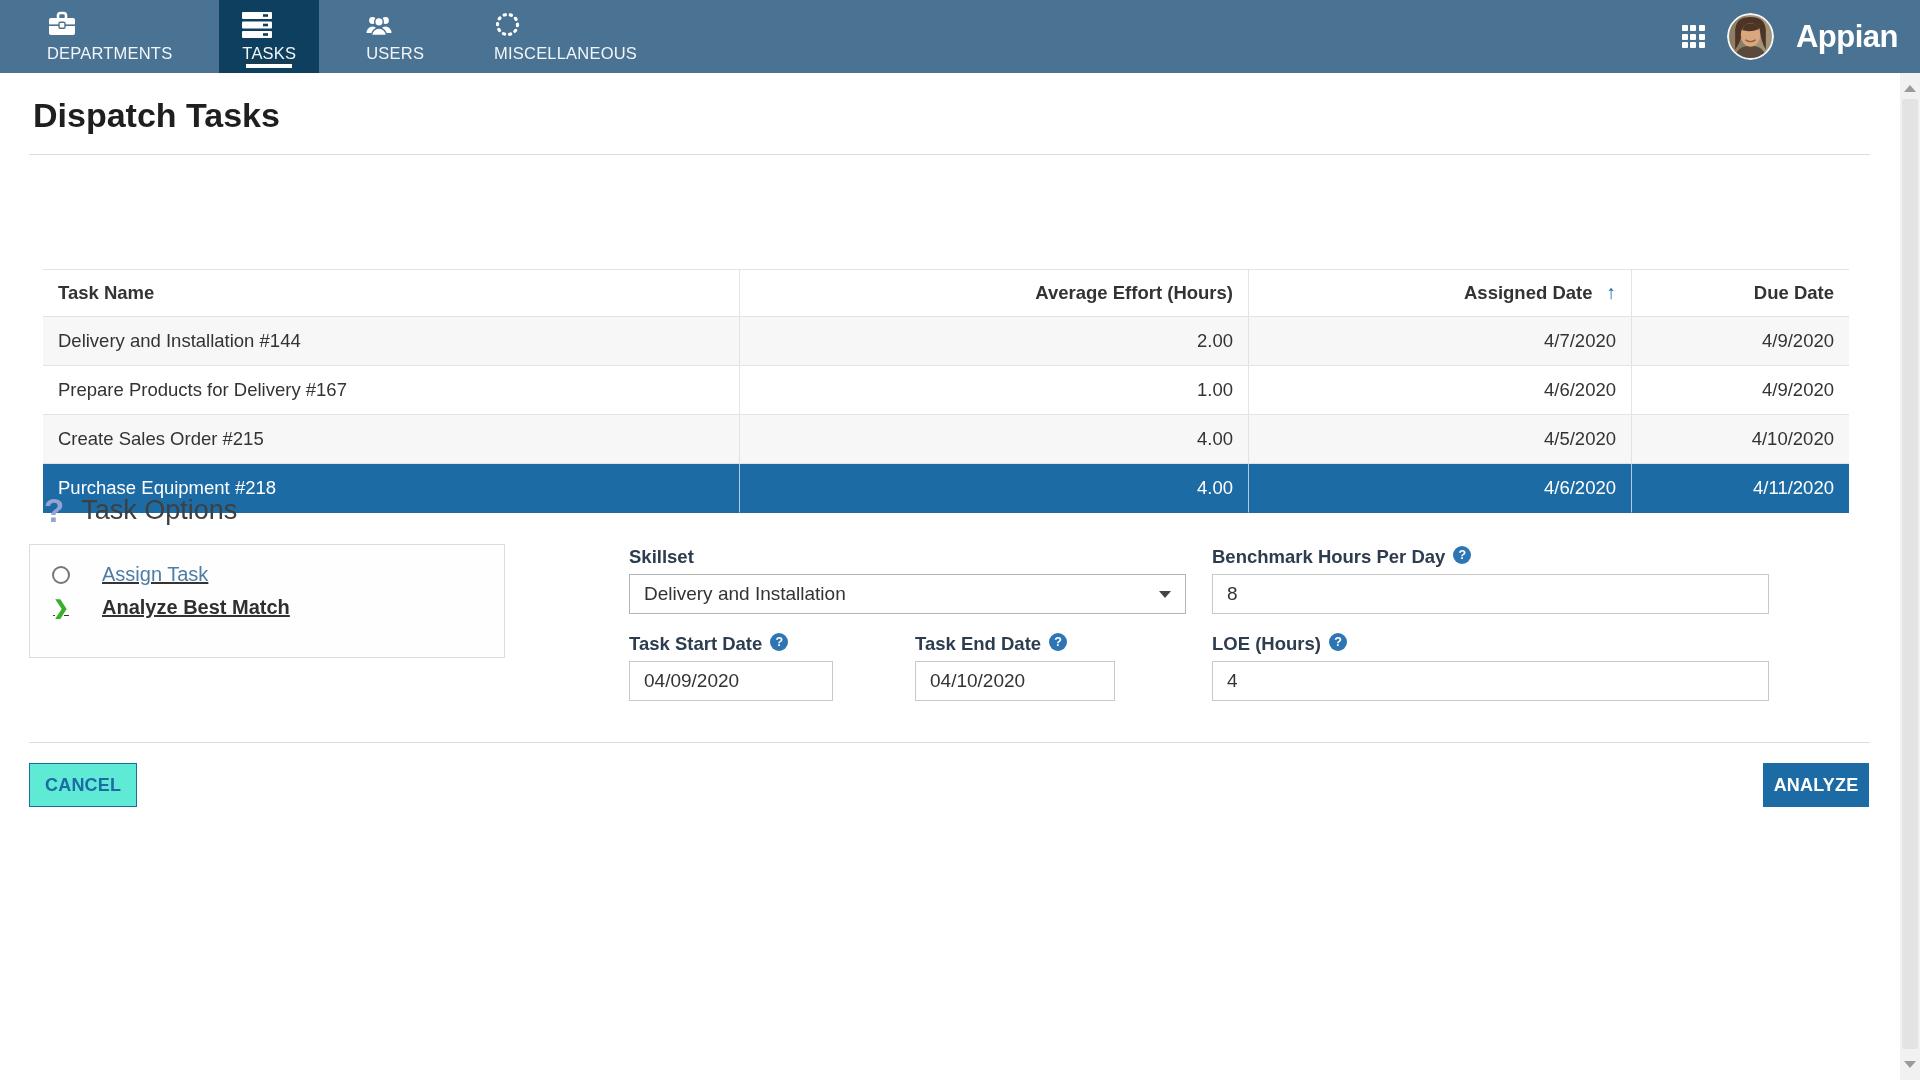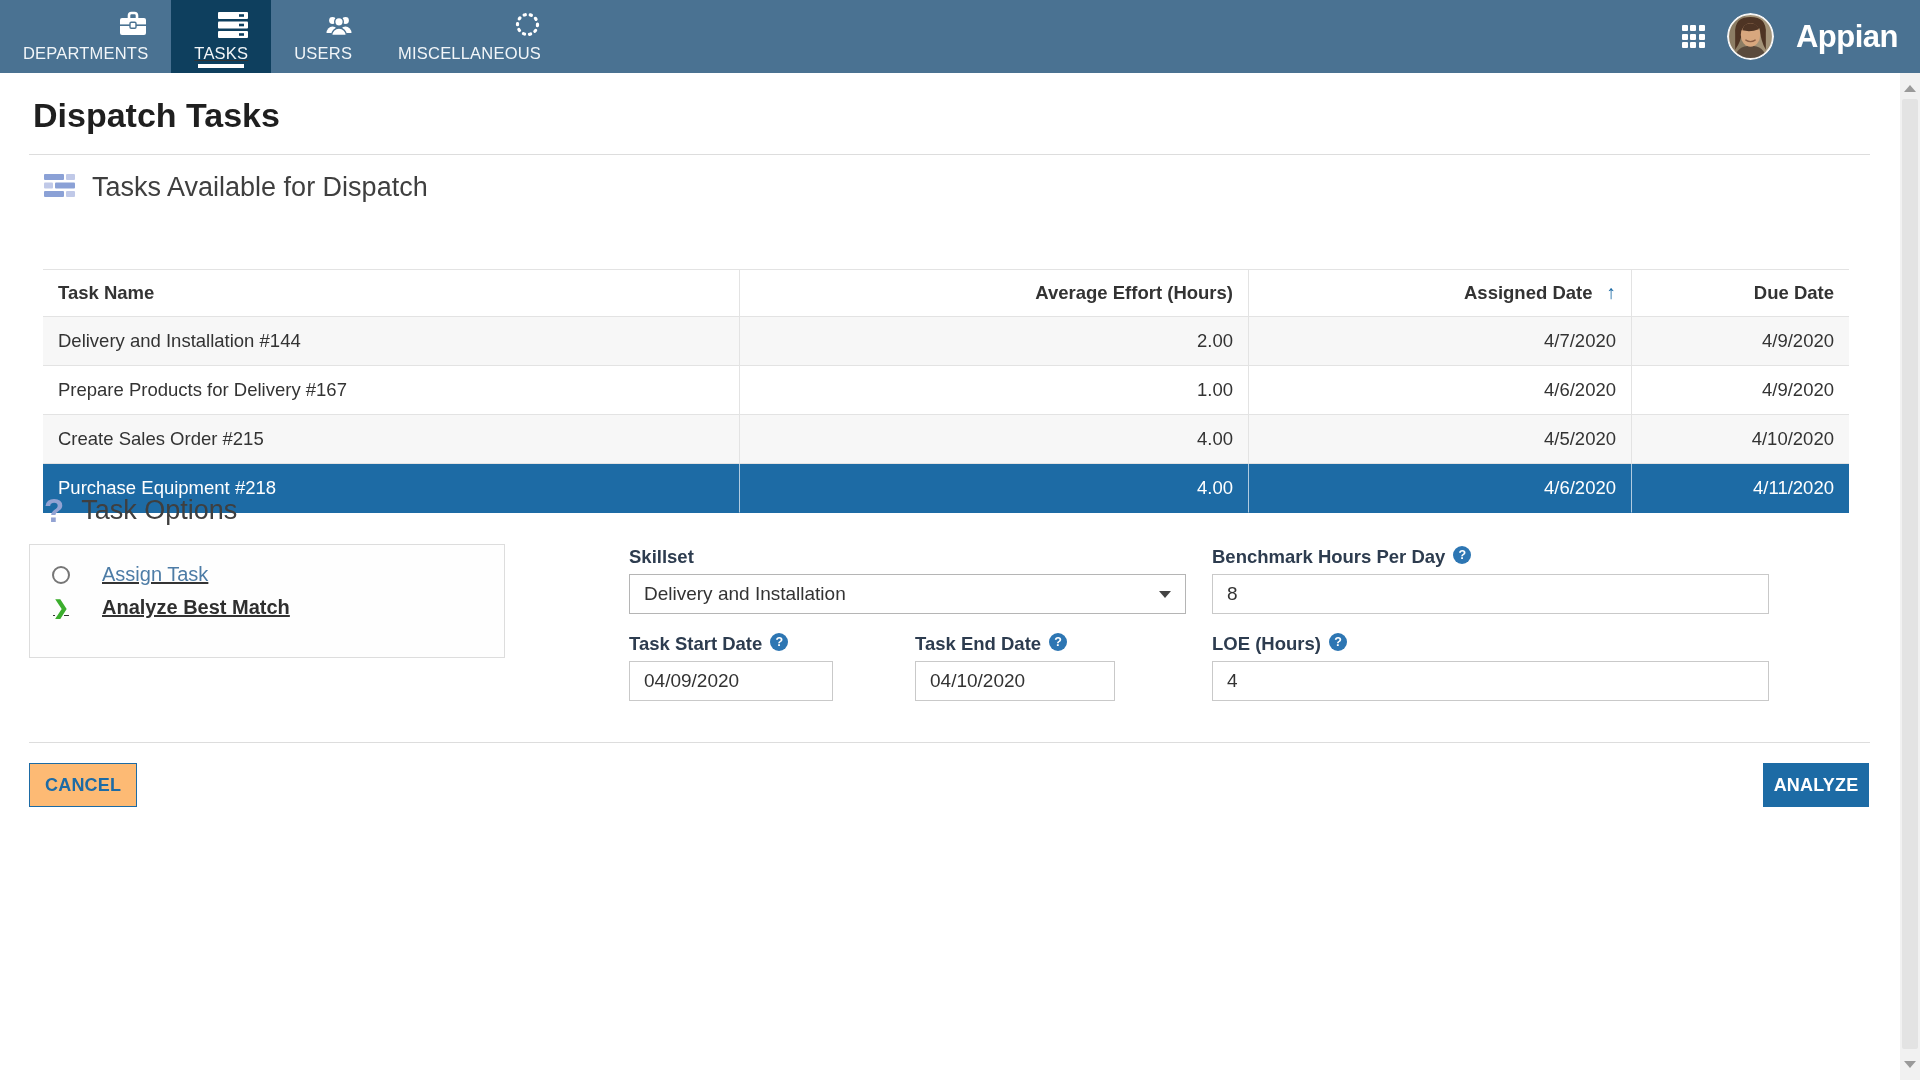--- a/index.html
+++ b/index.html
@@ -3,22 +3,22 @@
 <meta charset="utf-8">
 <style>
   * { margin:0; padding:0; box-sizing:border-box; }
   html,body { width:1920px; height:1080px; overflow:hidden; background:#fff;
     font-family:"Liberation Sans", sans-serif; color:#333; }
   .stage { position:relative; width:1920px; height:1080px; }
 
   
   .nav { position:absolute; left:0; top:0; width:1920px; height:73px; background:#4a7292; display:flex; align-items:stretch; }
   .nav-tabs { display:flex; }
-  .navtab { position:relative; display:flex; flex-direction:column; align-items:flex-end; justify-content:center;
-    gap:5px; padding:10px 23px; cursor:pointer; }
+  .navtab { position:relative; display:flex; flex-direction:column; align-items:flex-start; justify-content:center;
+    gap:5px; padding:10px 23px; cursor:pointer;margin-left:24px; }
   .navtab .tab-label { color:#f2f6f9; font-size:16.5px; letter-spacing:.2px; }
   .navtab.active { background:#0e3f5e;text-decoration:underline; }
   .navtab.active::after { content:""; position:absolute; bottom:5px; left:50%; transform:translateX(-50%);
     width:46px; height:4px; background:#fff; }
   .tab-icon { height:28px; display:flex; align-items:center; }
 
   .nav-right { margin-left:auto; display:flex; align-items:center; gap:22px; padding-right:22px; }
   .grid-icon { display:grid; grid-template-columns:repeat(3,6px); grid-template-rows:repeat(3,6px); gap:2.5px; cursor:pointer; }
   .grid-icon span { background:#fff; border-radius:1px; }
   .avatar { width:47px; height:47px; border-radius:50%; overflow:hidden; cursor:pointer; flex:0 0 auto; }
@@ -76,21 +76,21 @@
   .lab-loe       { left:1212px; top:633px; }
   .fld-skillset  { left:629px;  top:574px; width:557px; }
   .fld-benchmark { left:1212px; top:574px; width:557px; }
   .fld-start     { left:629px;  top:661px; width:204px; }
   .fld-end       { left:915px;  top:661px; width:200px; }
   .fld-loe       { left:1212px; top:661px; width:557px; }
 
   
   .btn { position:absolute; top:763px; height:44px; display:flex; align-items:center; justify-content:center;
     font-size:18px; font-weight:700; padding:0 15px; cursor:pointer; letter-spacing:.2px; }
-  .btn-cancel { left:29px; background:#fdba74; border:1px solid #1d6ba5; color:#1d6ba5; }
+  .btn-cancel { left:29px; background:#5eead4; border:1px solid #1d6ba5; color:#1d6ba5; }
   .btn-analyze { left:1763px; width:106px; background:#1d6ba5; border:1px solid #1d6ba5; color:#fff; }
 
   
   .scrollbar { position:absolute; right:0; top:73px; width:20px; height:1007px; background:#f1f1f1; }
   .sb-arrow { position:absolute; left:50%; transform:translateX(-50%); width:0; height:0;
     border-left:6px solid transparent; border-right:6px solid transparent; }
   .sb-up { top:12px; border-bottom:7px solid #9a9a9a; }
   .sb-down { bottom:12px; border-top:7px solid #9a9a9a; }
   .sb-thumb { position:absolute; left:2px; width:16px; top:26px; height:950px; background:#e3e3e3; border-radius:2px; }
 </style>
@@ -183,33 +183,20 @@
           <circle cx="23" cy="23" r="22" fill="none" stroke="#f5f5f5" stroke-width="2"></circle>
         </svg>
       </span>
       <span class="brand">Appian</span>
     </div>
   </div>
 
   <div class="page-title">Dispatch Tasks</div>
   <div class="divider d1"></div>
 
-  <div class="section-head sh1">
-    <span>
-      <svg width="31" height="25" viewBox="0 0 31 25">
-        <rect x="0" y="1" width="20" height="6" rx="1" fill="#8ba1d6"></rect>
-          <rect x="22" y="1" width="9" height="6" rx="1" fill="#c0c9e8"></rect>
-        <rect x="0" y="9.5" width="9" height="6" rx="1" fill="#c0c9e8"></rect>
-          <rect x="11" y="9.5" width="20" height="6" rx="1" fill="#8ba1d6"></rect>
-        <rect x="0" y="18" width="20" height="6" rx="1" fill="#8ba1d6"></rect>
-          <rect x="22" y="18" width="9" height="6" rx="1" fill="#c0c9e8"></rect>
-      </svg>
-    </span>
-    <span class="head-text">Tasks Available for Dispatch</span>
-  </div>
 
   <div class="grid-table">
     <div class="trow thead">
       <div class="cell cb">
         <span>Task Name</span>
       </div>
       <div class="cell cb num">
         <span>Average Effort (Hours)</span>
       </div>
       <div class="cell cb num">

